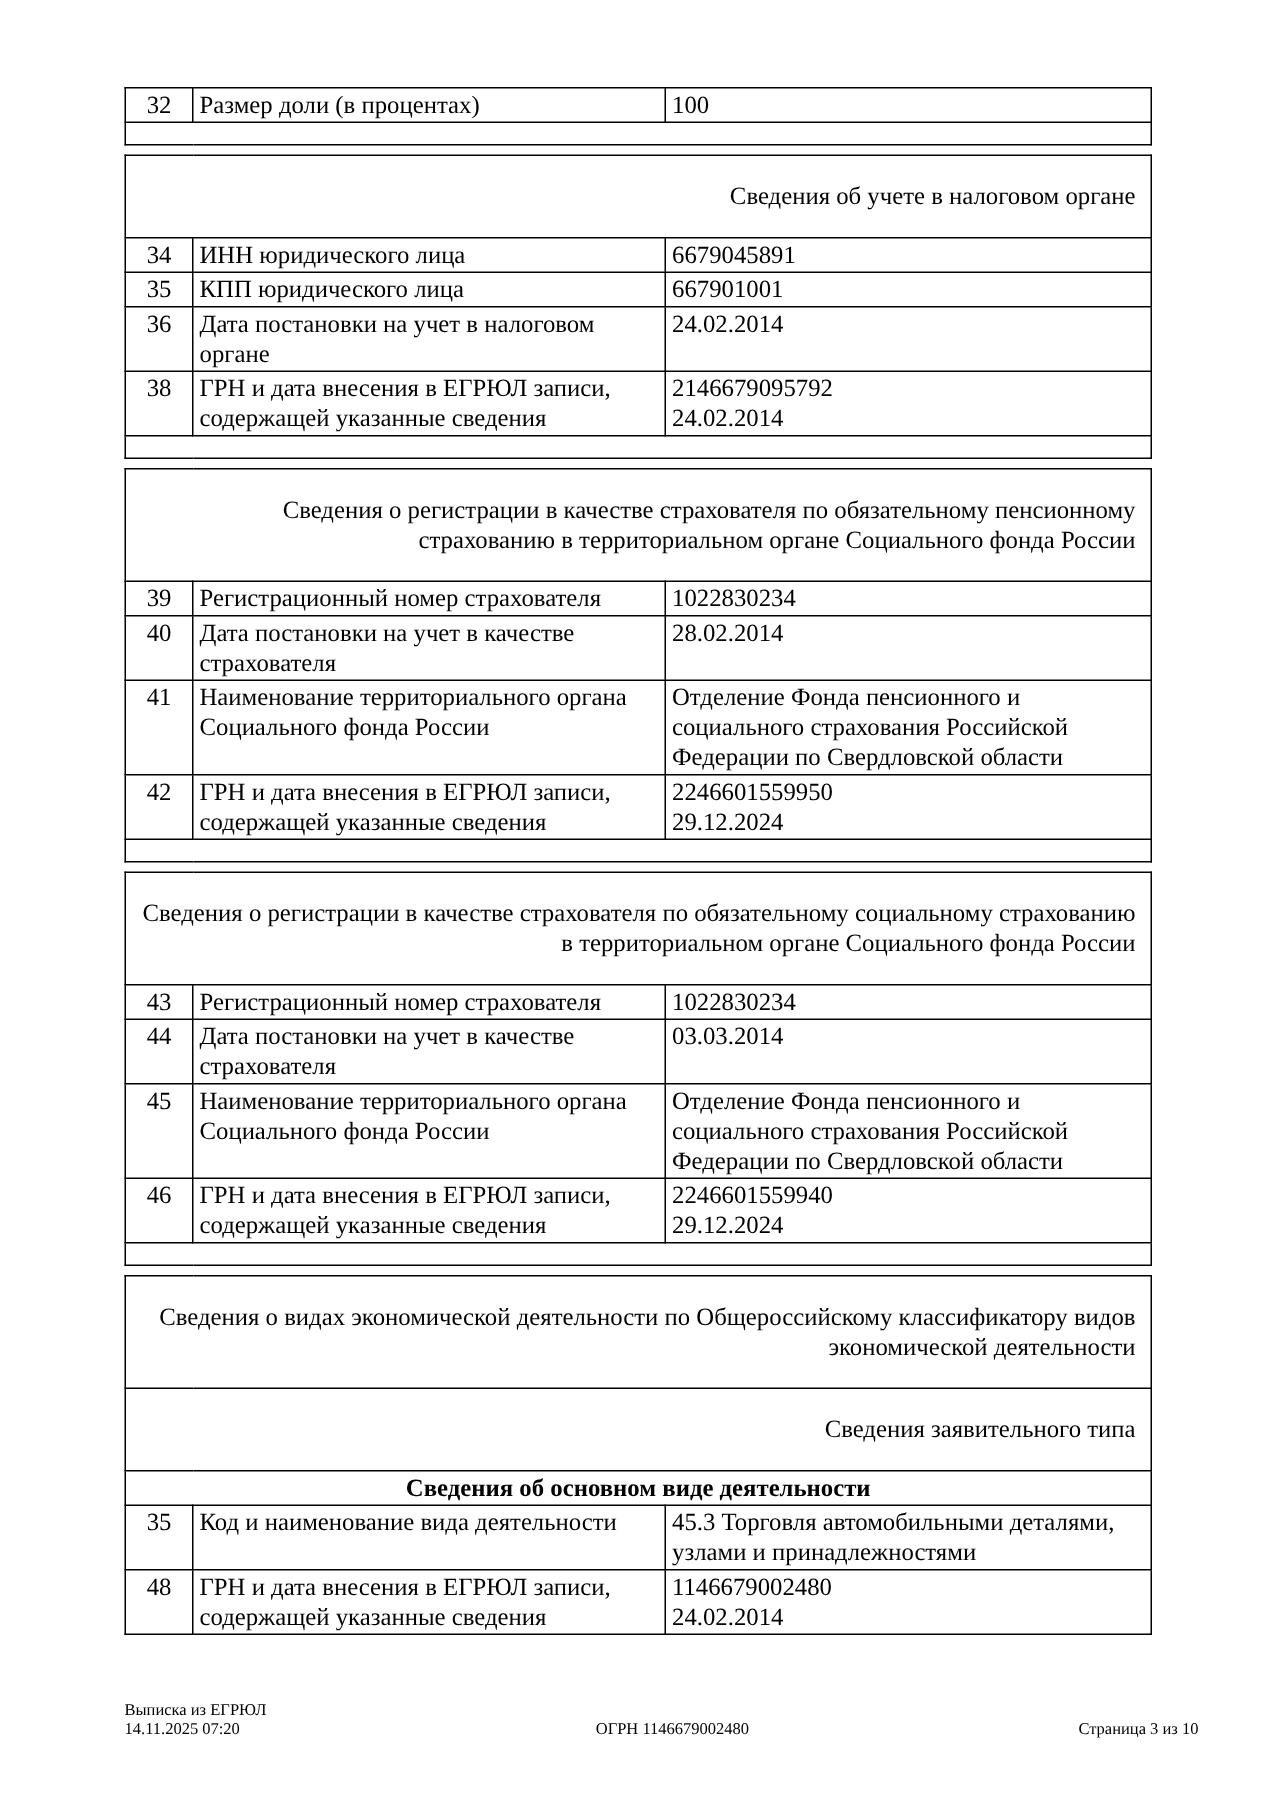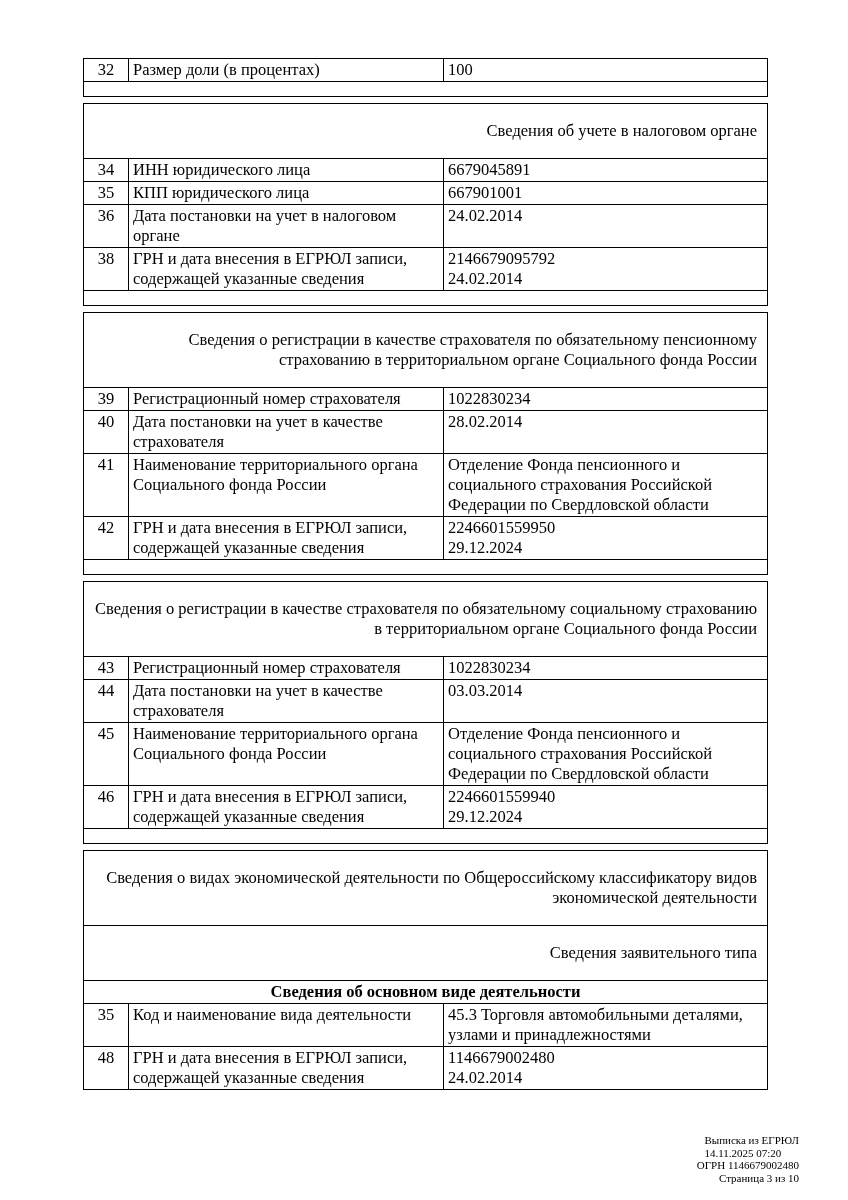--- a/index.html
+++ b/index.html
@@ -51,21 +51,20 @@
   tr.sp td { height: 14px; padding: 0; }
   .footer {
     position: absolute;
     left: 83px; top: 1134px;
     width: 716px;
     display: flex;
     align-items: flex-end;
     justify-content: space-between;
     font-size: 11px;
     line-height: 12.5px;
-    flex-direction: column;
   }
   .footer .fl { text-align: left; }
   .footer .fc { text-align: left; }
   .footer .fr { text-align: right; }
 </style>
 </head>
 <body>
 
 <div class="doc">
 

